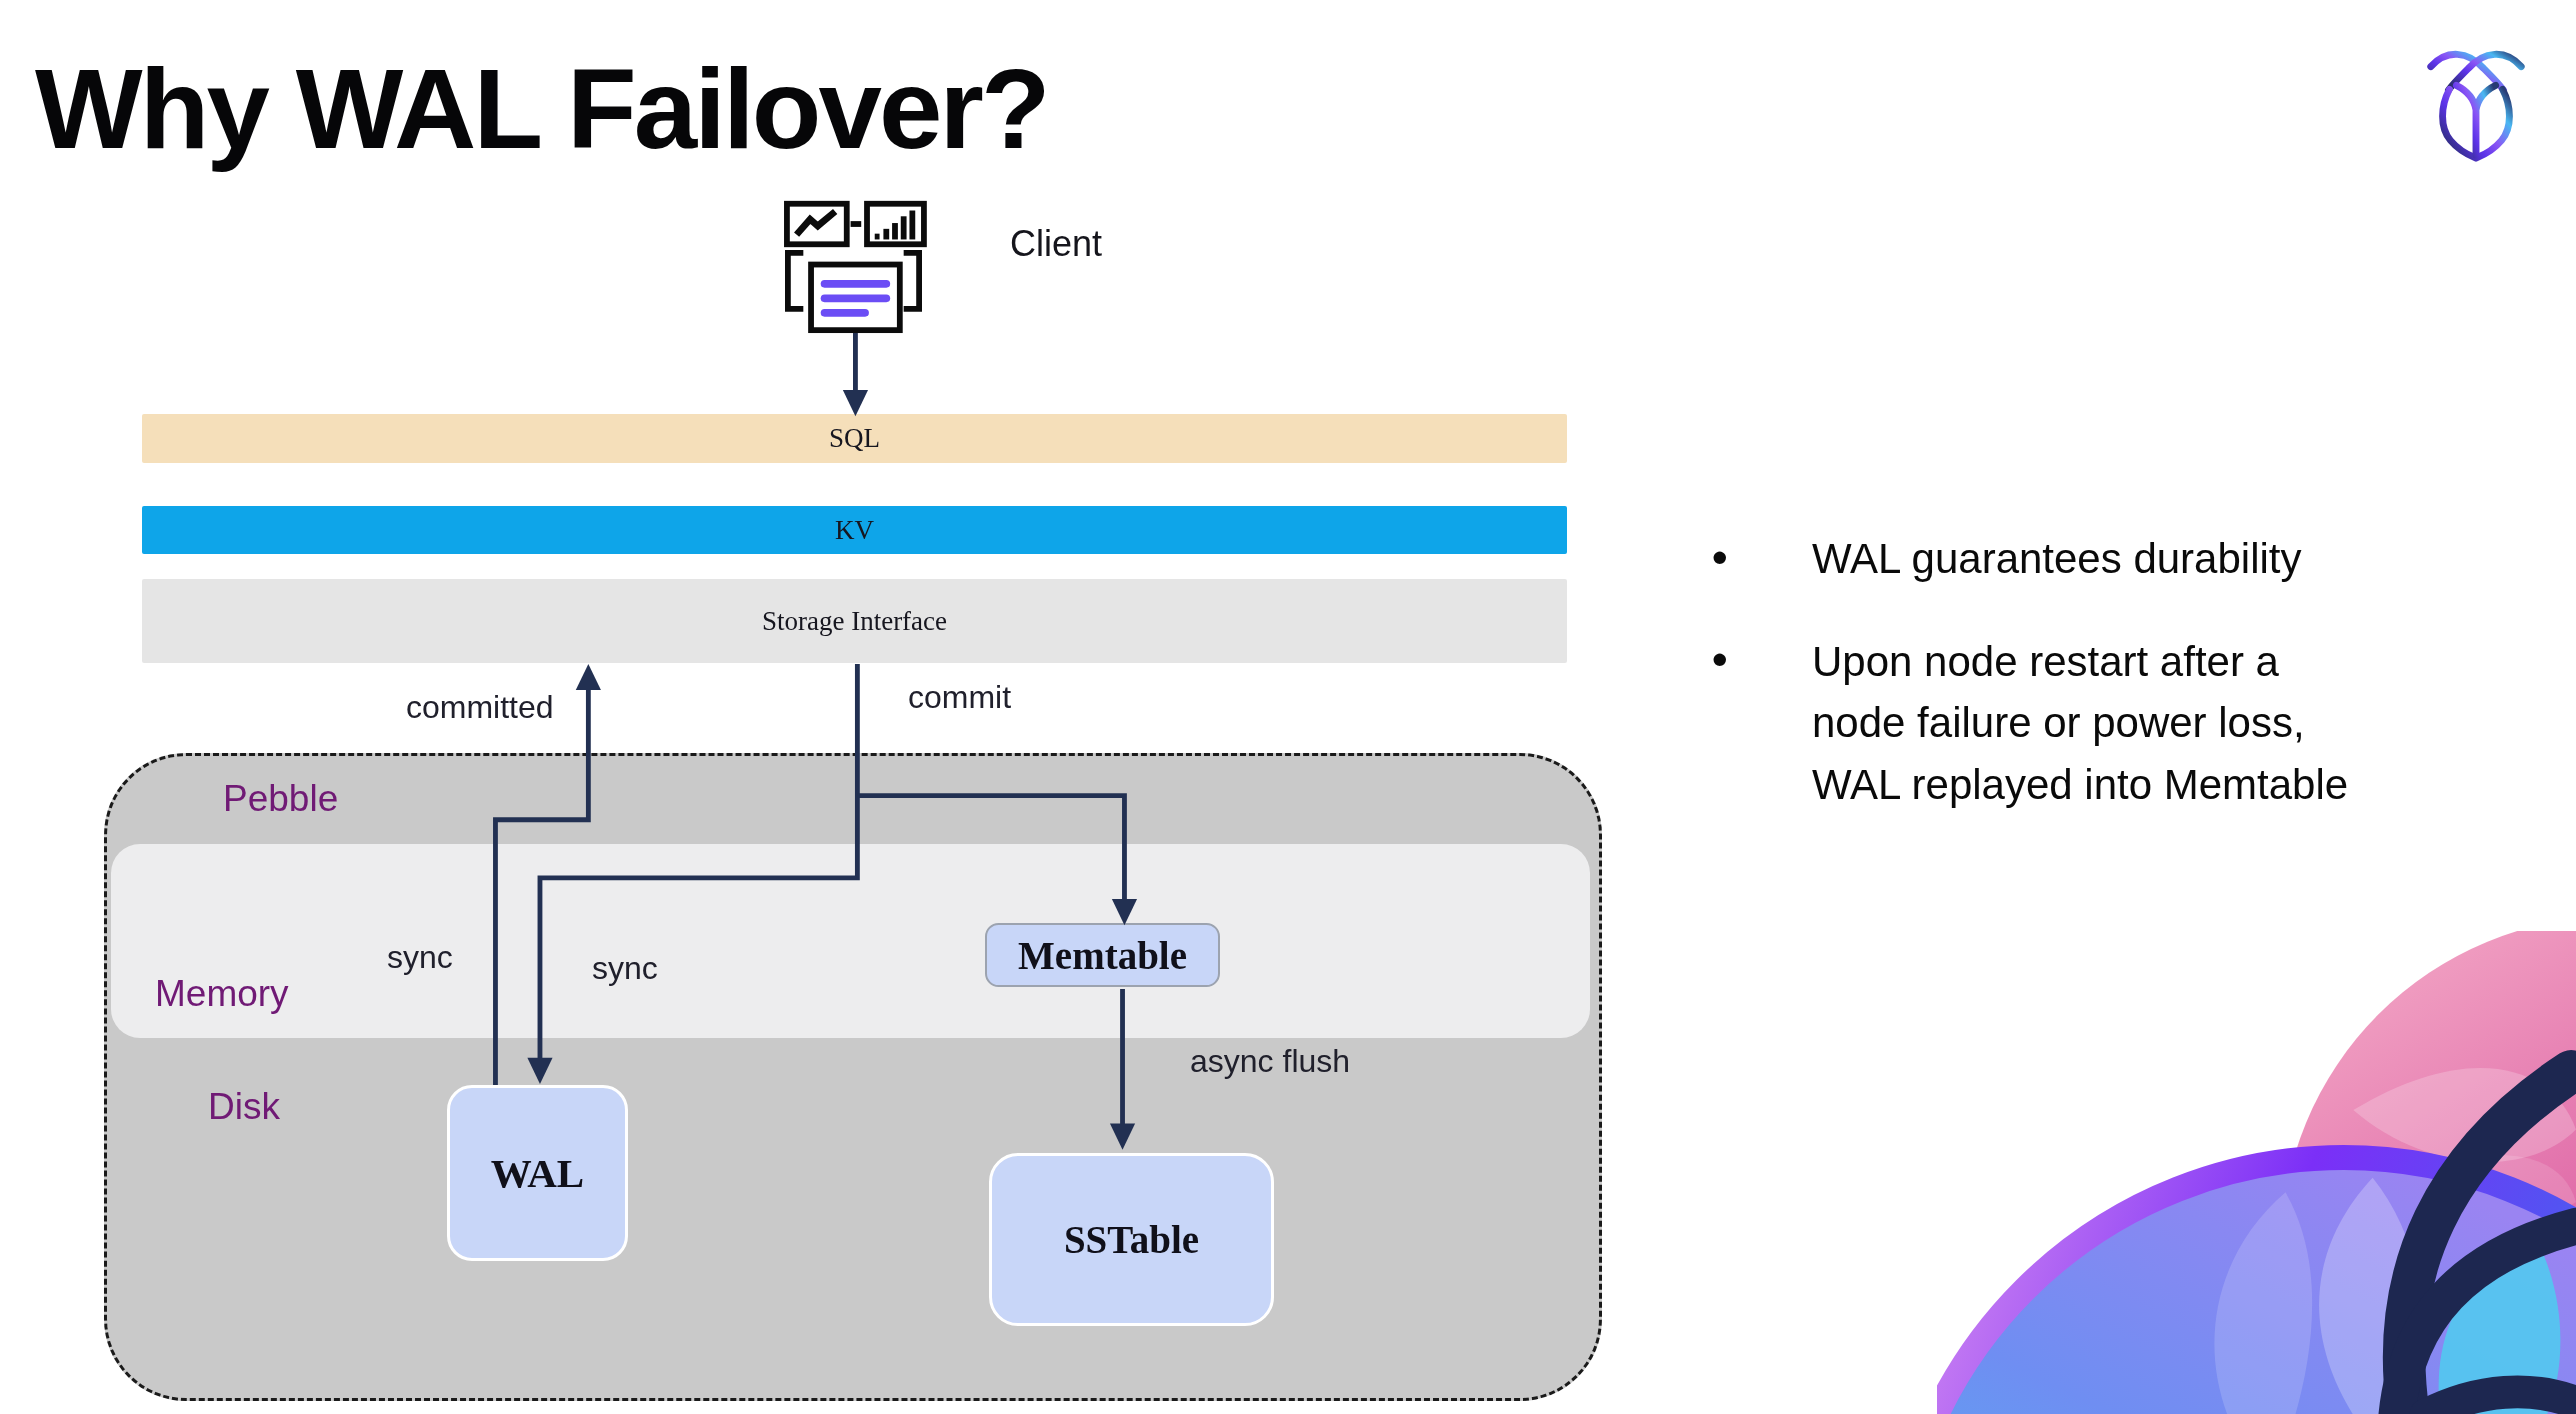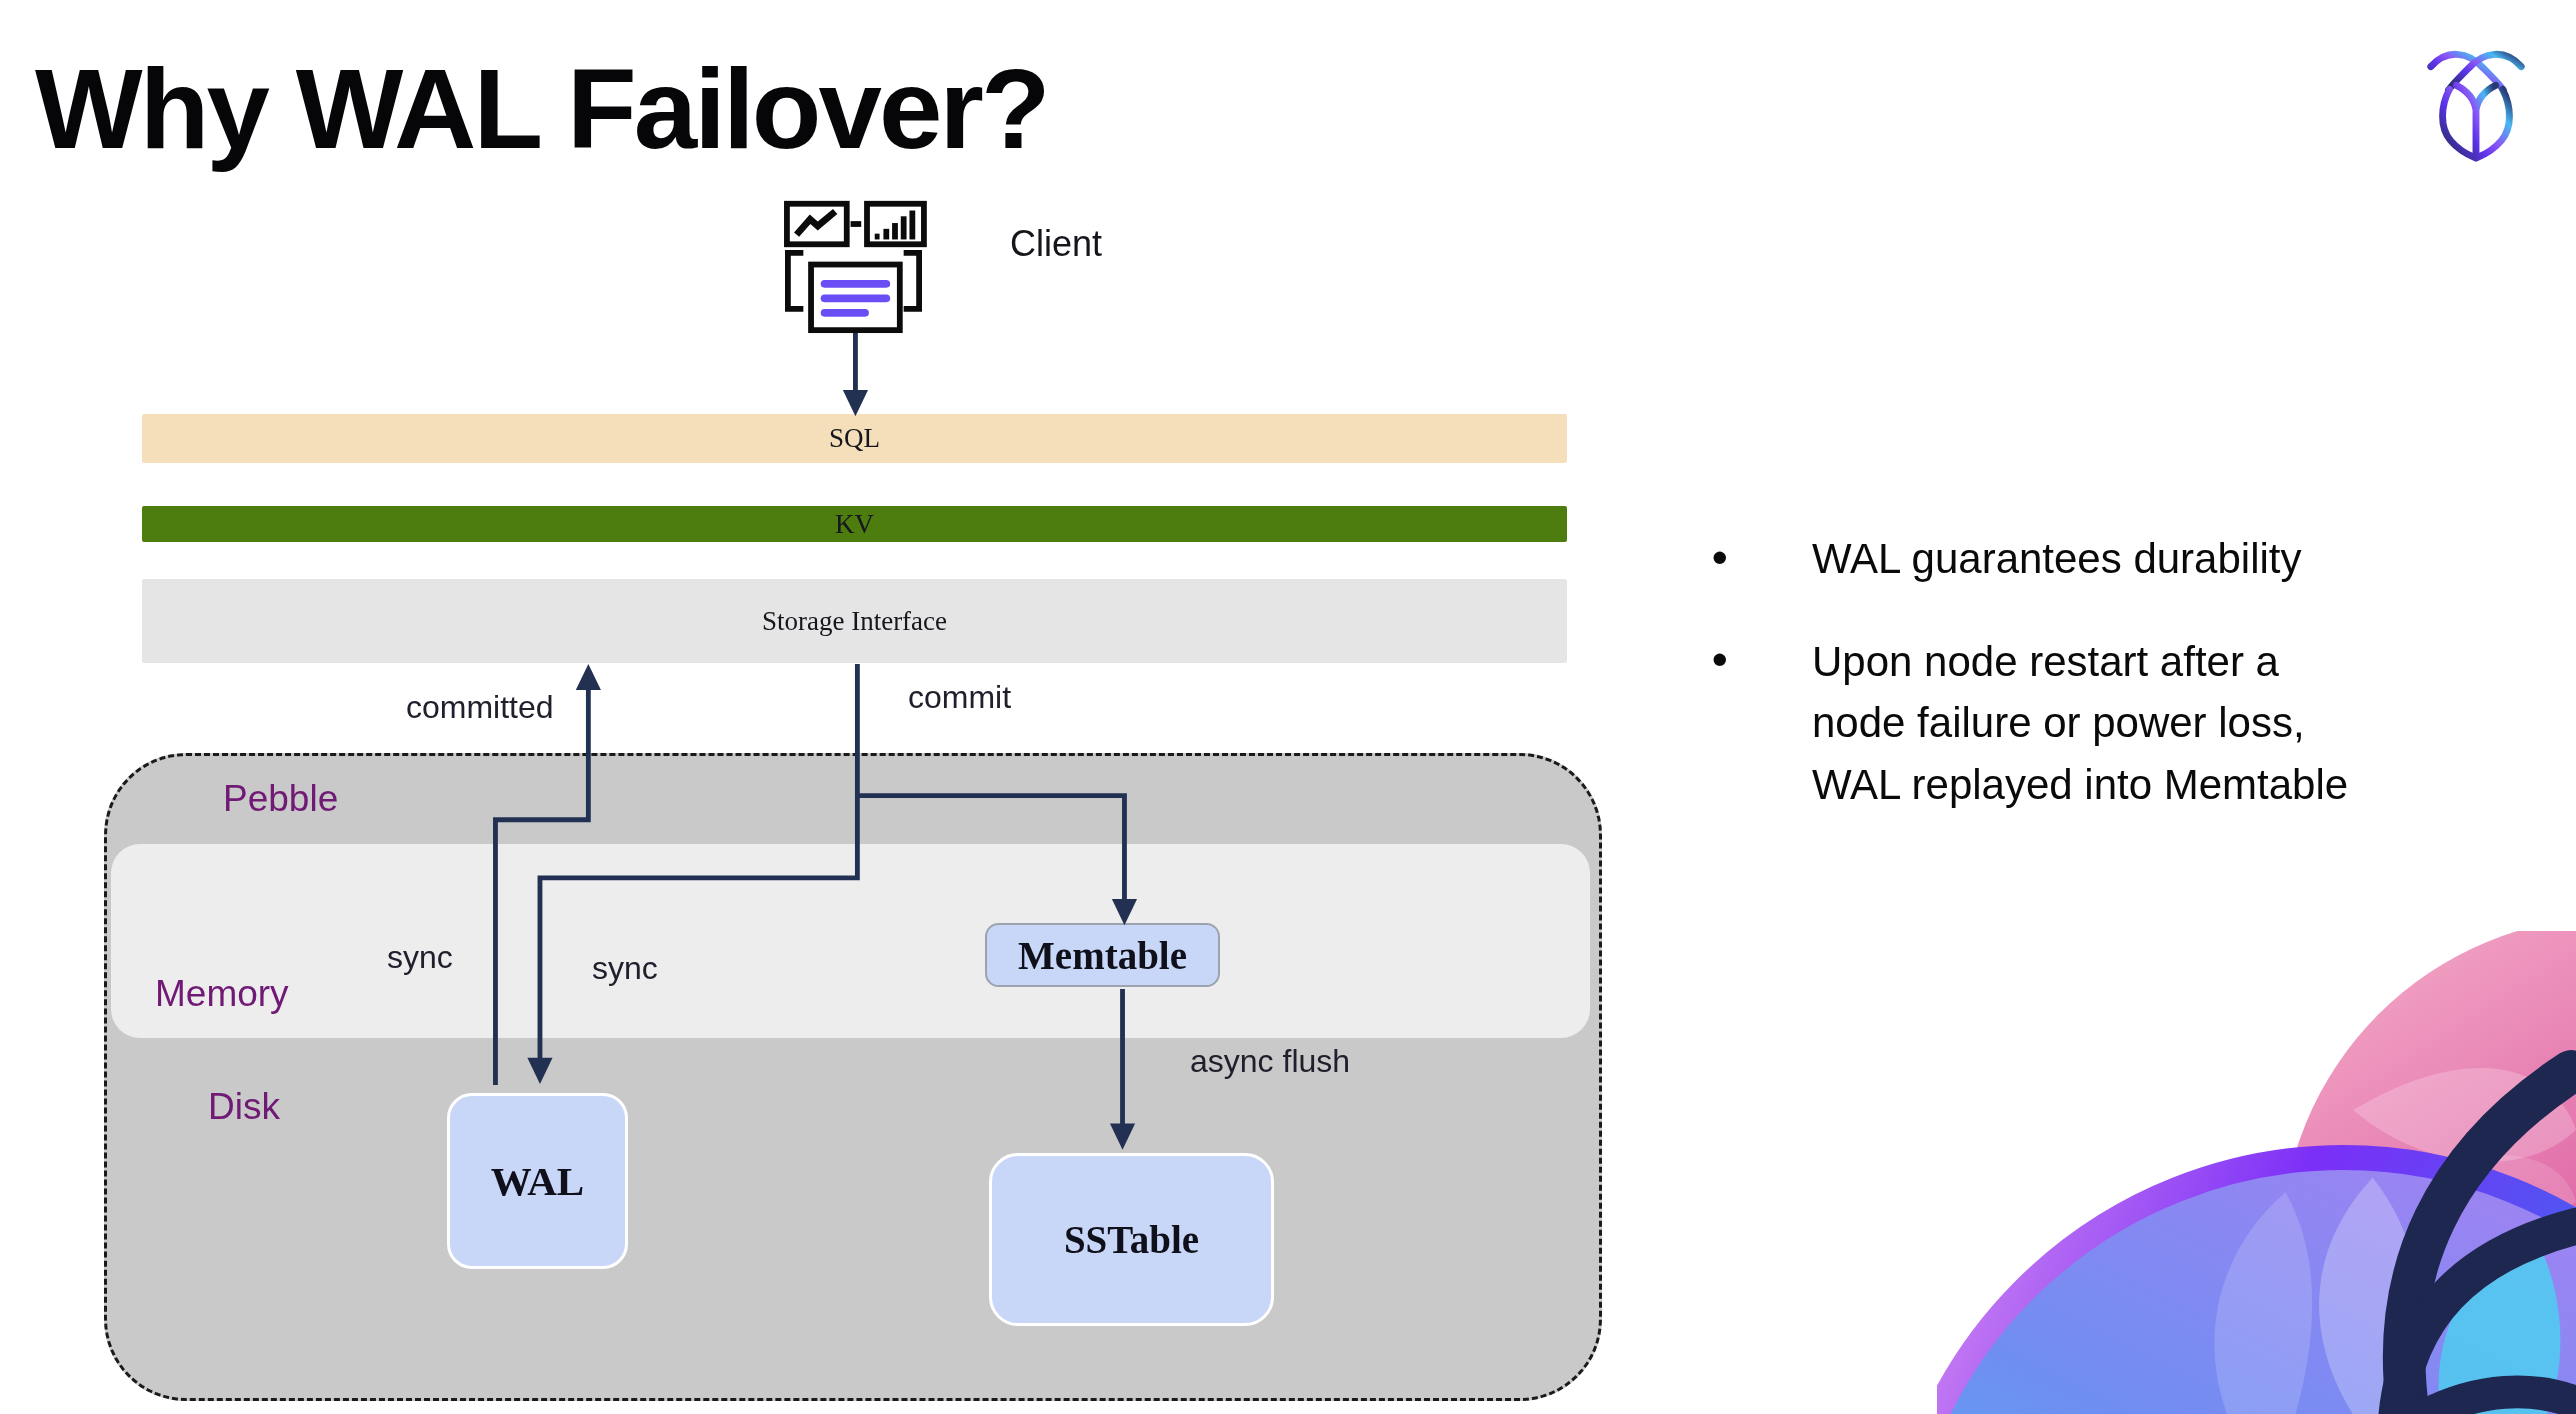--- a/index.html
+++ b/index.html
@@ -18,21 +18,21 @@
   }
 
   .client-label { left:1010px; top:223px; font-size:36px; color:#15151c; }
 
   .bar {
     left:142px; width:1425px; border-radius:2px;
     display:flex; align-items:center; justify-content:center;
     font-family:"Liberation Serif", serif; font-size:27px; color:#16161f;
   }
   .bar-sql { top:414px; height:49px; background:#F5DFBA; }
-  .bar-kv { top:506px; height:36px; background:#4d7c0f;justify-content:center; }
+  .bar-kv { top:506px; height:48px; background:#0ea5e9;justify-content:center; }
   .bar-storage { top:579px; height:84px; background:#e5e5e5; }
 
   .pebble {
     left:104px; top:753px; width:1498px; height:648px;
     background:#C9C9C9; border:3.9px dashed #1a1a1a; border-radius:82px;
     z-index:1;
   }
   .memory-band {
     left:111px; top:844px; width:1479px; height:194px;
     background:#EDEDEE; border-radius:29px; z-index:2;
@@ -45,21 +45,21 @@
   .disk-label   { left:208px; top:1086px; }
 
   .node {
     background:#C8D6F8; z-index:4;
     display:flex; align-items:center; justify-content:center;
     font-family:"Liberation Serif", serif; font-weight:700; color:#10101a;
   }
   .node-memtable { left:985px; top:923px; width:235px; height:64px;
     border:2.9px solid #9CA3AF; border-radius:13.5px; font-size:39px; }
   .node-wal { left:447px; top:1085px; width:181px; height:176px;
-    border:3.9px solid #ffffff; border-radius:25px; font-size:41px;margin-top:8px; }
+    border:3.9px solid #ffffff; border-radius:25px; font-size:41px; }
   .node-sstable { left:989px; top:1153px; width:285px; height:173px;
     border:3.9px solid #ffffff; border-radius:29px; font-size:39px; }
 
   .edge-label { font-size:32px; color:#20202c; z-index:5; }
   .lbl-committed { left:406px; top:689px; }
   .lbl-commit    { left:908px; top:679px; }
   .lbl-sync-left { left:387px; top:939px; z-index:3; }
   .lbl-sync-right{ left:592px; top:950px; z-index:3; }
   .lbl-async     { left:1190px; top:1043px; z-index:3; }
 

